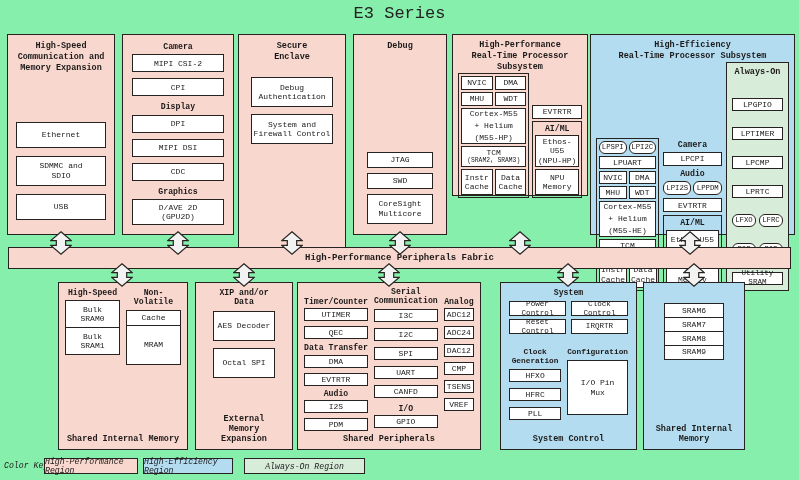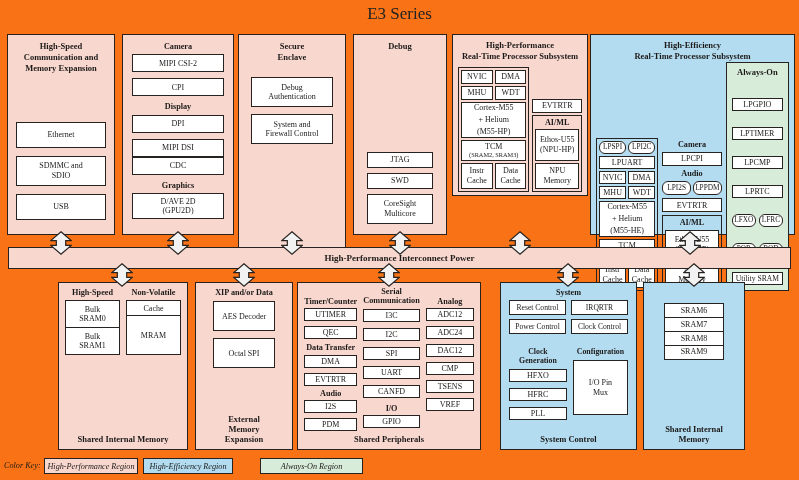--- a/index.html
+++ b/index.html
@@ -1,17 +1,17 @@
 <!DOCTYPE html>
 <html><head>
 <meta charset="utf-8">
 <style>
   html,body{margin:0;padding:0;background:#fff;}
-  #page{position:relative;width:799px;height:480px;background:#f97316;color:#1c1a19;
-        font-family:Liberation Serif, serif;overflow:hidden;}
+  #page{position:relative;width:799px;height:480px;background:#86efac;color:#1c1a19;
+        font-family:Liberation Mono, monospace;overflow:hidden;}
   .pre{white-space:pre-line;}
   .blk{position:absolute;border:1.6px solid #26221f;box-sizing:border-box;
        display:flex;flex-direction:column;}
   .pink{background:#f8d7ce;}
   .blue{background:#b3dcf0;}
   .green{background:#d8ecda;}
   .bt{font-weight:bold;font-size:8.5px;line-height:1.3;text-align:center;}
   .hdr{font-weight:bold;font-size:8.2px;line-height:1.15;text-align:center;flex-shrink:0;}
   .wbox{background:#fff;border:1.1px solid #26221f;box-sizing:border-box;flex-shrink:0;
         display:flex;flex-direction:column;align-items:center;justify-content:center;
@@ -60,21 +60,21 @@
     </div>
   </div>
 
   <div class="blk pink" style="left:122px;top:34px;width:112px;height:201px;padding:5px 9px 4px;">
     <div class="hdr" style="margin-top:2px;">Camera</div>
     <div class="wbox" style="height:18px;margin-top:3px;">MIPI CSI-2</div>
     <div class="wbox" style="height:18px;margin-top:6px;">CPI</div>
     <div class="hdr" style="margin-top:6px;">Display</div>
     <div class="wbox" style="height:18px;margin-top:3px;">DPI</div>
     <div class="wbox" style="height:18px;margin-top:6px;">MIPI DSI</div>
-    <div class="wbox" style="height:18px;">CDC</div>
+    <div class="wbox" style="height:18px;margin-top:6px;">CDC</div>
     <div class="hdr" style="margin-top:6px;">Graphics</div>
     <div class="wbox pre" style="height:26px;margin-top:3px;">D/AVE 2D
 (GPU2D)</div>
   </div>
 
   <div class="blk pink" style="left:238px;top:34px;width:108px;height:232px;padding:6px 12px;">
     <div class="bt pre">Secure
 Enclave</div>
     <div class="col" style="margin-top:14px;gap:7px;">
       <div class="wbox pre" style="height:30px;">Debug
@@ -196,21 +196,21 @@
         <div class="row" style="gap:3px;">
           <div class="wbox grow sm" style="height:13px;">POR</div>
           <div class="wbox grow sm" style="height:13px;">BOD</div>
         </div>
         <div class="wbox sm2" style="height:13px;">Utility SRAM</div>
       </div>
     </div>
   </div>
 
   <div class="fabric pink">
-    <span>High-Performance Interconnect Power</span>
+    <span>High-Performance Peripherals Fabric</span>
   </div>
 
   <svg class="arrow" style="left:50px;top:231px;" viewBox="0 0 22 24">
       <polygon points="11,0.8 21.2,9.6 15.7,9.6 15.7,14.4 21.2,14.4 11,23.2 0.8,14.4 6.3,14.4 6.3,9.6 0.8,9.6" fill="#f2f2f2" stroke="#26221f" stroke-width="1.2"></polygon>
     </svg>
   <svg class="arrow" style="left:167px;top:231px;" viewBox="0 0 22 24">
       <polygon points="11,0.8 21.2,9.6 15.7,9.6 15.7,14.4 21.2,14.4 11,23.2 0.8,14.4 6.3,14.4 6.3,9.6 0.8,9.6" fill="#f2f2f2" stroke="#26221f" stroke-width="1.2"></polygon>
     </svg>
   <svg class="arrow" style="left:281px;top:231px;" viewBox="0 0 22 24">
       <polygon points="11,0.8 21.2,9.6 15.7,9.6 15.7,14.4 21.2,14.4 11,23.2 0.8,14.4 6.3,14.4 6.3,9.6 0.8,9.6" fill="#f2f2f2" stroke="#26221f" stroke-width="1.2"></polygon>
@@ -303,27 +303,27 @@
         <div class="wbox" style="height:13px;margin-top:5px;">CMP</div>
         <div class="wbox" style="height:13px;margin-top:5px;">TSENS</div>
         <div class="wbox" style="height:13px;margin-top:5px;">VREF</div>
       </div>
     </div>
     <div class="bottomtitle">Shared Peripherals</div>
   </div>
 
   <div class="blk blue" style="left:500px;top:282px;width:137px;height:168px;padding:5px 8px 3px;">
     <div class="hdr">System</div>
+    <div class="row" style="gap:5px;margin-top:4px;">
+      <div class="wbox grow sm2" style="height:15px;">Power Control</div>
+      <div class="wbox grow sm2" style="height:15px;">Clock Control</div>
+    </div>
     <div class="row" style="gap:5px;margin-top:3px;">
       <div class="wbox grow sm2" style="height:15px;">Reset Control</div>
       <div class="wbox grow sm2" style="height:15px;">IRQRTR</div>
-    </div>
-    <div class="row" style="gap:5px;margin-top:4px;">
-      <div class="wbox grow sm2" style="height:15px;">Power Control</div>
-      <div class="wbox grow sm2" style="height:15px;">Clock Control</div>
     </div>
     <div class="row" style="gap:6px;margin-top:14px;">
       <div class="col" style="flex:1.05;">
         <div class="hdr" style="font-size:7.8px;">Clock Generation</div>
         <div class="wbox" style="height:13px;margin-top:3px;">HFXO</div>
         <div class="wbox" style="height:13px;margin-top:6px;">HFRC</div>
         <div class="wbox" style="height:13px;margin-top:6px;">PLL</div>
       </div>
       <div class="col" style="flex:1;">
         <div class="hdr" style="font-size:7.8px;">Configuration</div>
@@ -340,15 +340,15 @@
       <div class="wbox" style="height:15px;">SRAM7</div>
       <div class="wbox" style="height:15px;">SRAM8</div>
       <div class="wbox" style="height:15px;">SRAM9</div>
     </div>
     <div class="bottomtitle">Shared Internal Memory</div>
   </div>
 
   <div class="keylabel" style="left:4px;top:461px;">Color Key:</div>
   <div class="keybox pink" style="left:44px;top:458px;width:94px;">High-Performance Region</div>
   <div class="keybox blue" style="left:143px;top:458px;width:90px;">High-Efficiency Region</div>
-  <div class="keybox green" style="left:260px;top:458px;width:103px;">Always-On Region</div>
+  <div class="keybox green" style="left:244px;top:458px;width:121px;">Always-On Region</div>
 
 </div>
 
 </body></html>

